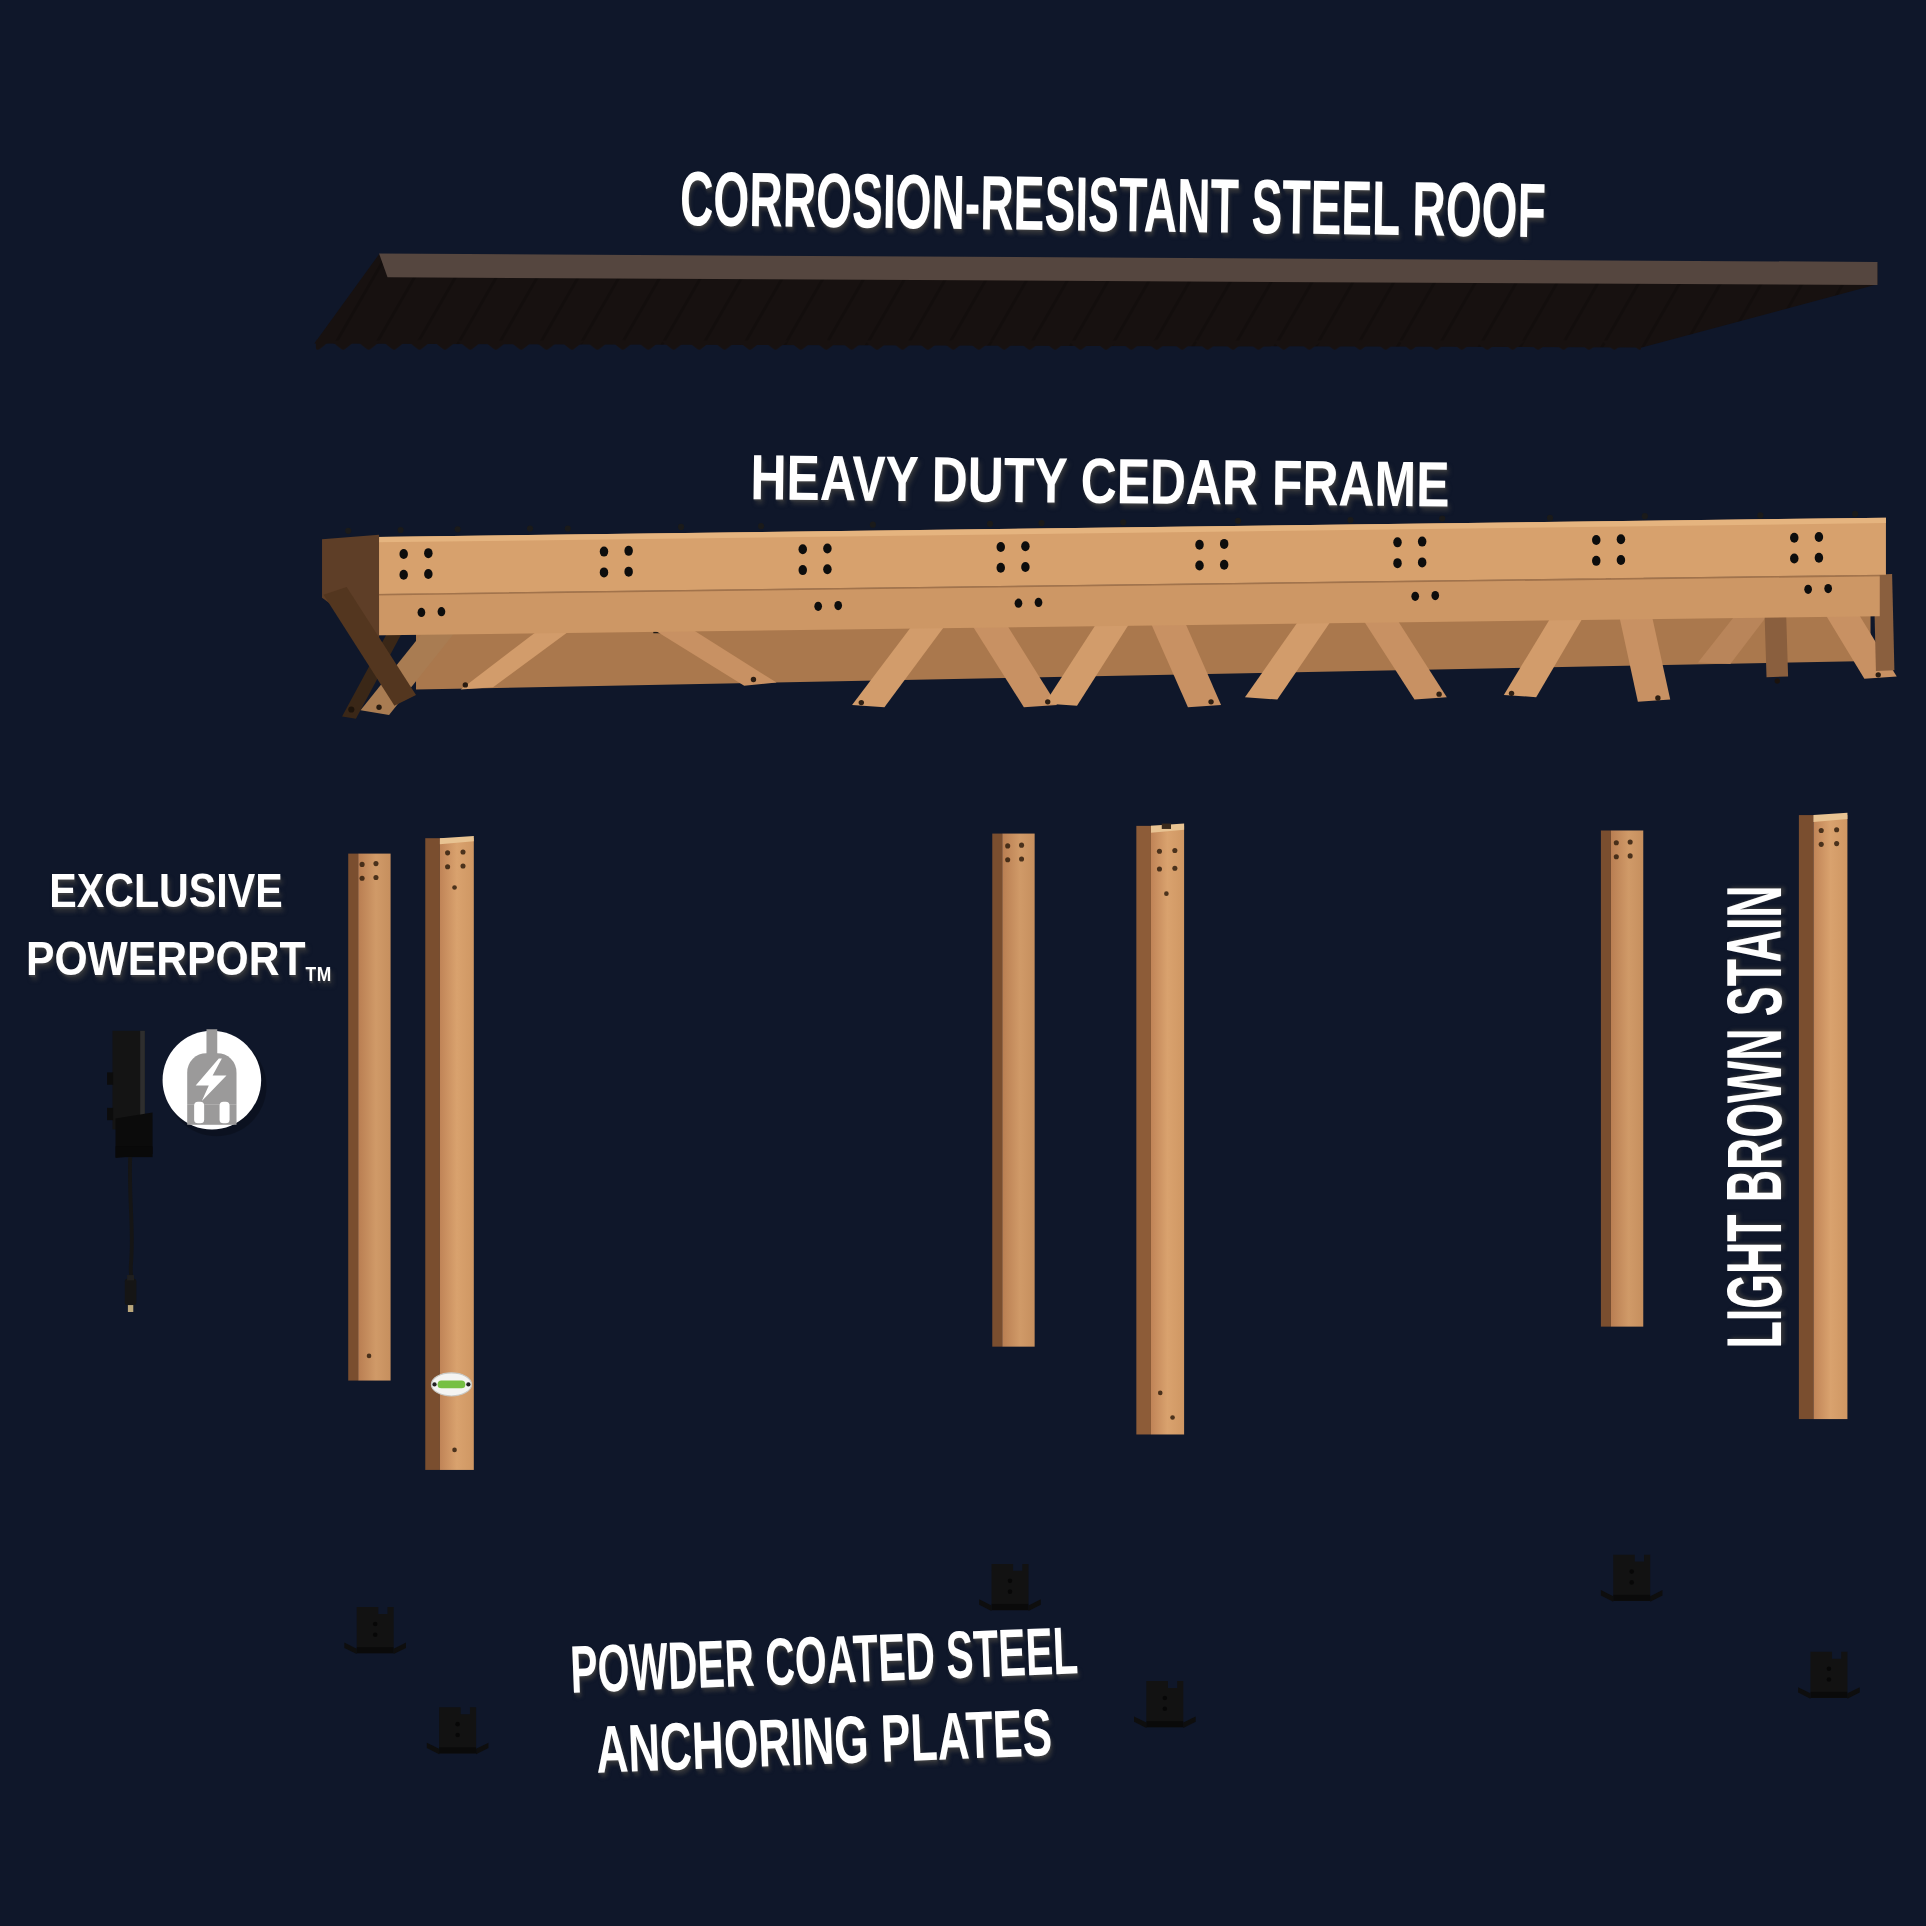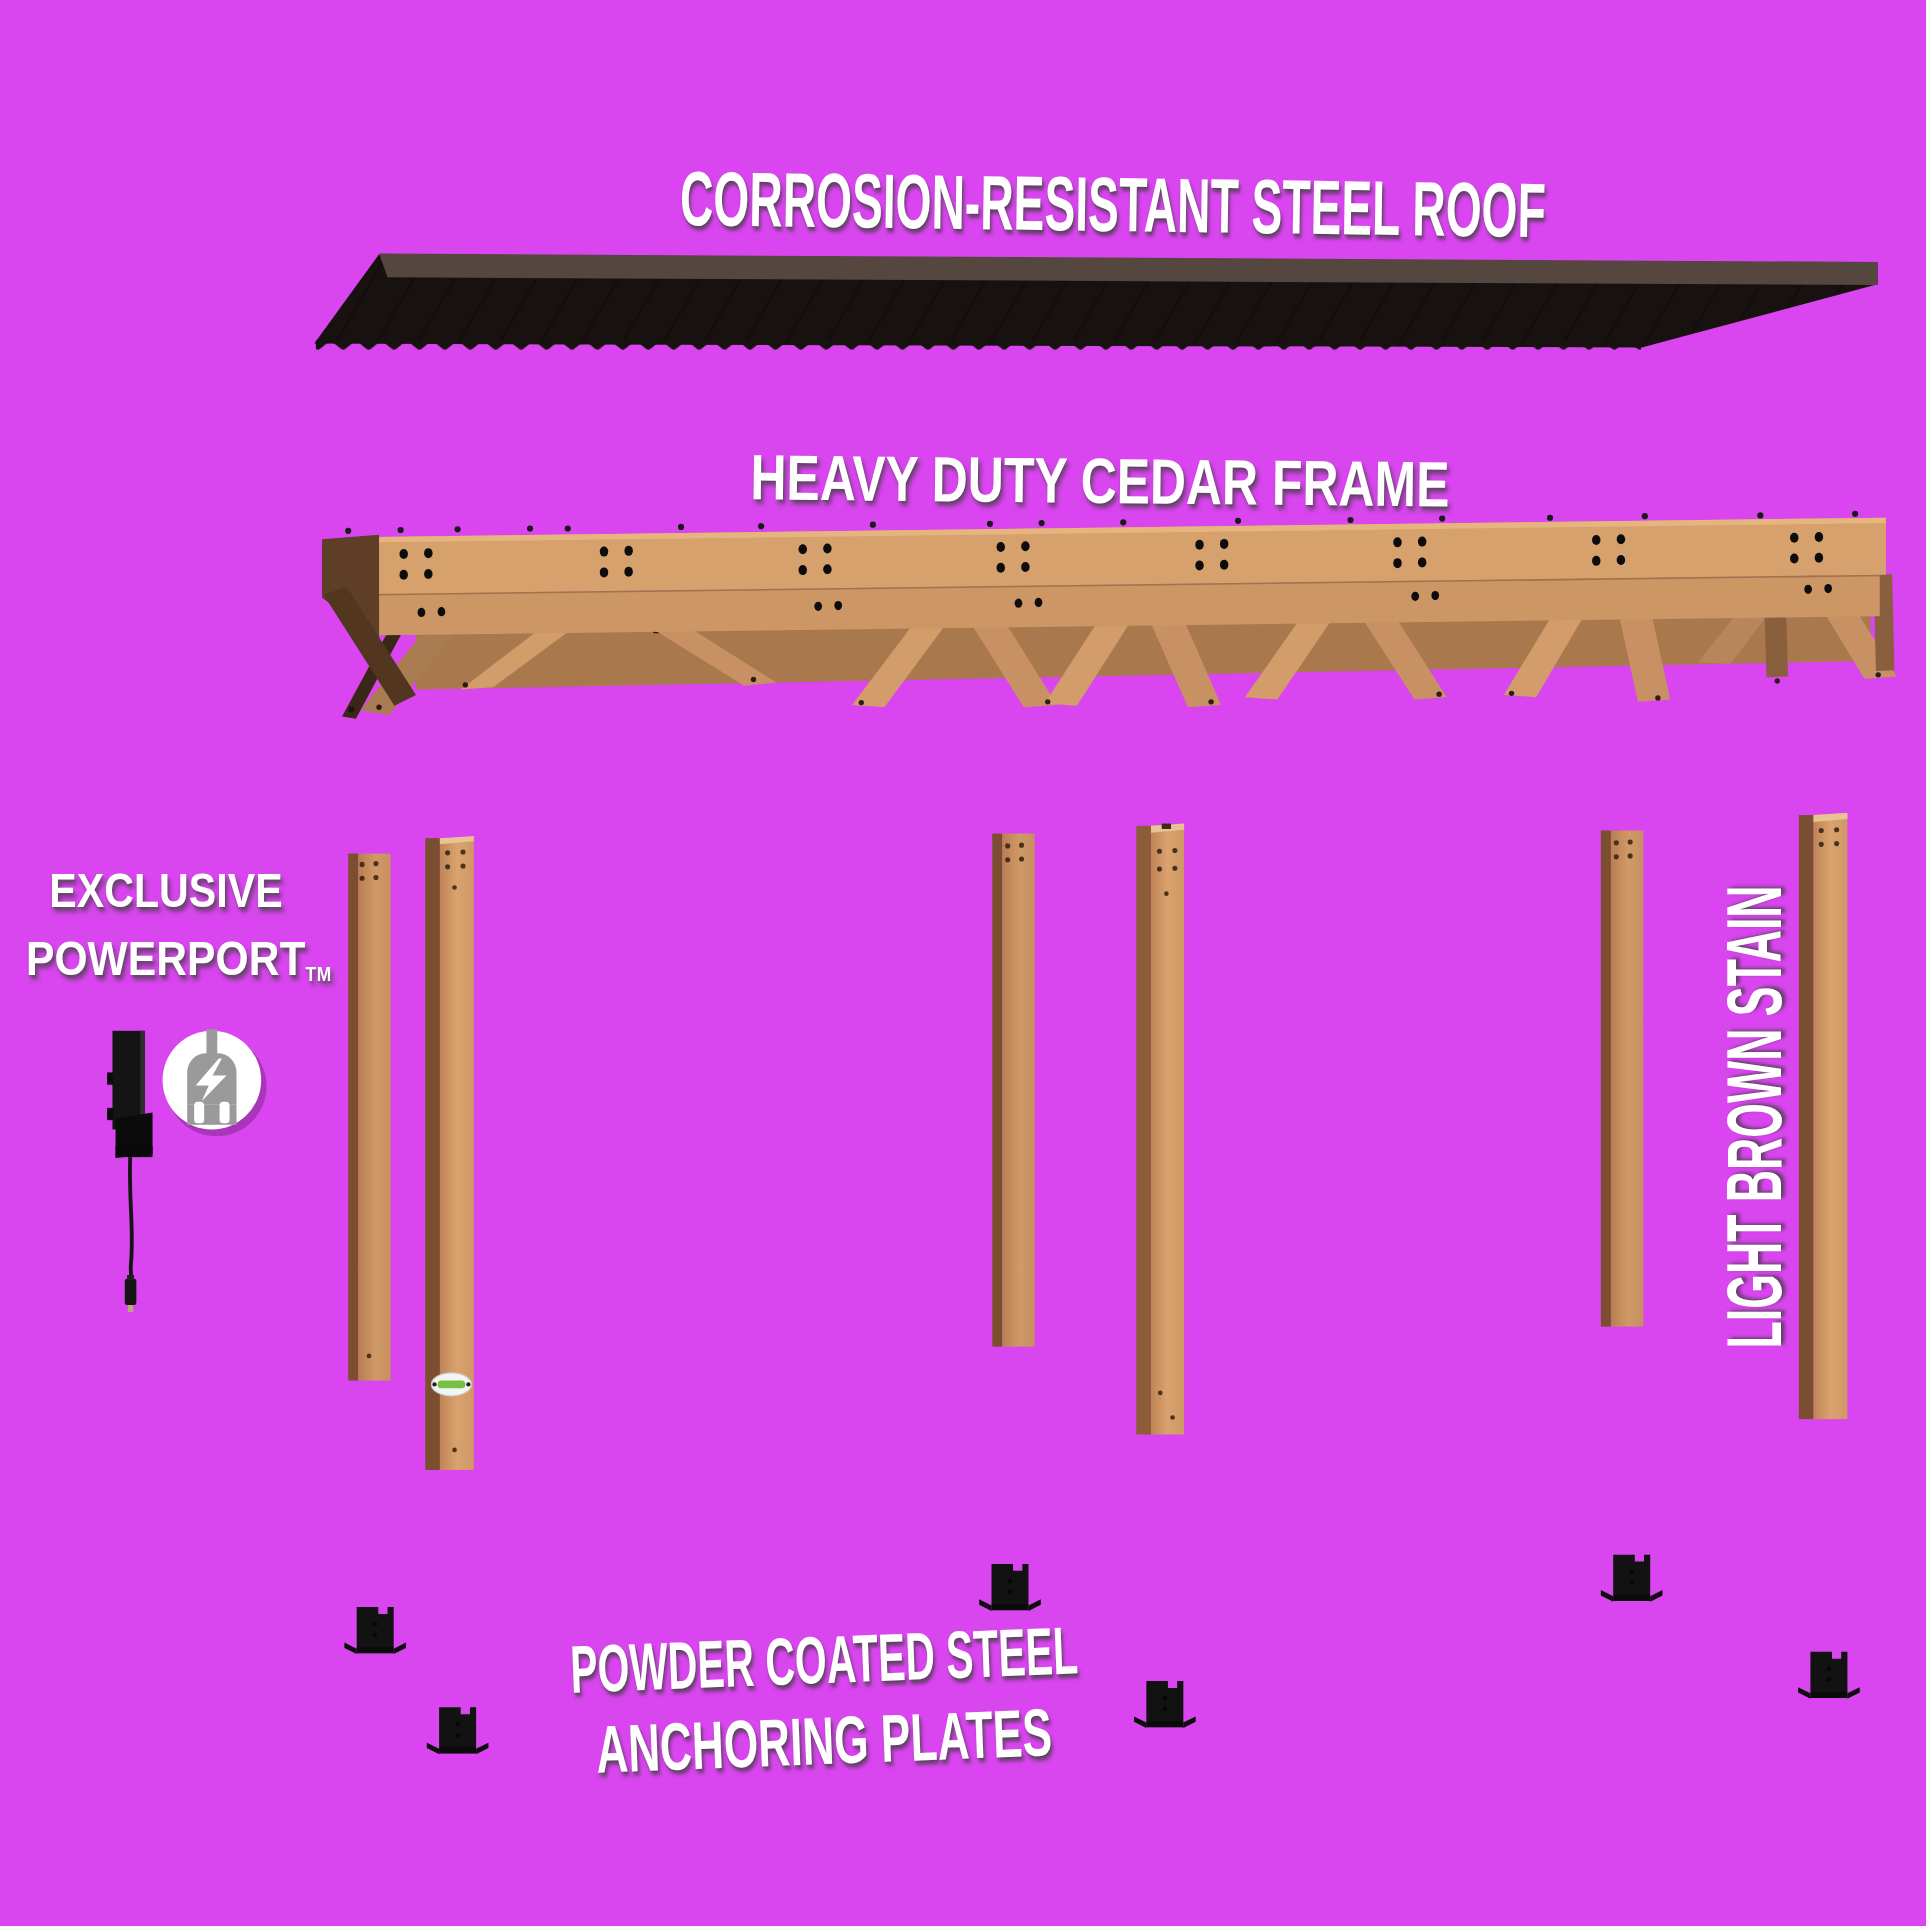--- a/index.html
+++ b/index.html
@@ -1,16 +1,16 @@
 <!DOCTYPE html>
 <html style="font-size:12.3px"><head>
 <meta charset="utf-8">
 <style>
   html,body{margin:0;padding:0;background:#9b9a9a;}
-  .stage{position:relative;width:1926px;height:1926px;background:#d946ef;overflow:hidden;
+  .stage{position:relative;width:1926px;height:1926px;background:#0f172a;overflow:hidden;
          font-family:"Liberation Sans","DejaVu Sans",sans-serif;}
   .scene{position:absolute;left:0;top:0;}
   .lbl{position:absolute;color:#fff;font-weight:700;line-height:1;white-space:nowrap;
        transform-origin:50% 50%;
        text-shadow:3.1px 4.6px 4.6px rgba(60,60,60,.65), 0.8px 1.5px 1.5px rgba(90,90,90,.55);}
   .lbl-roof   {left:1113px;top:166px; font-size:77px; transform:translateX(-50%) rotate(.8deg)  scaleX(.60);}
   .lbl-frame  {left:1100px;top:449px; font-size:64px;  transform:translateX(-50%) rotate(.6deg)  scaleX(.78);}
   .lbl-excl   {left:166px; top:866px;font-size:49px;  transform:translateX(-50%) scaleX(.84);}
   .lbl-power  {left:179px; top:934px;font-size:49px;  transform:translateX(-50%) scaleX(.87);}
   .lbl-power .tm{font-size:20px;vertical-align:-6.2px;letter-spacing:0.8px;}

